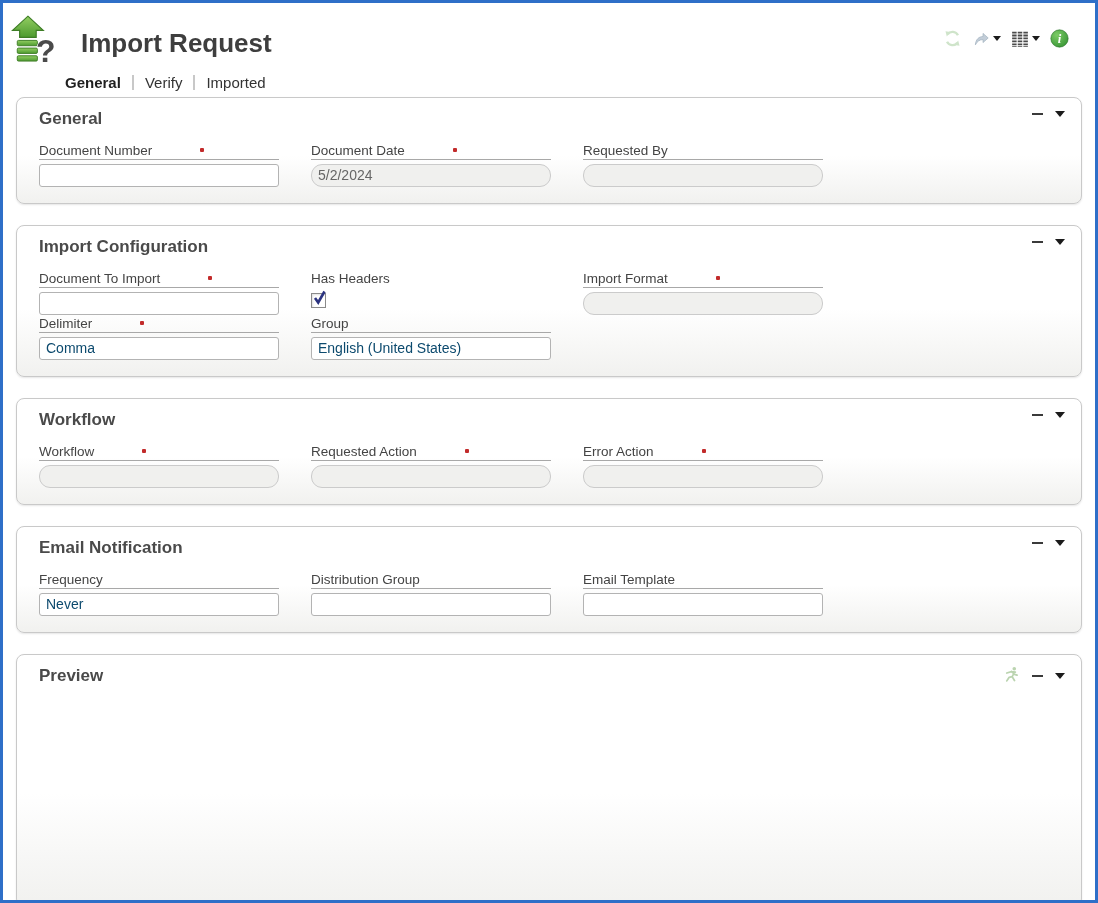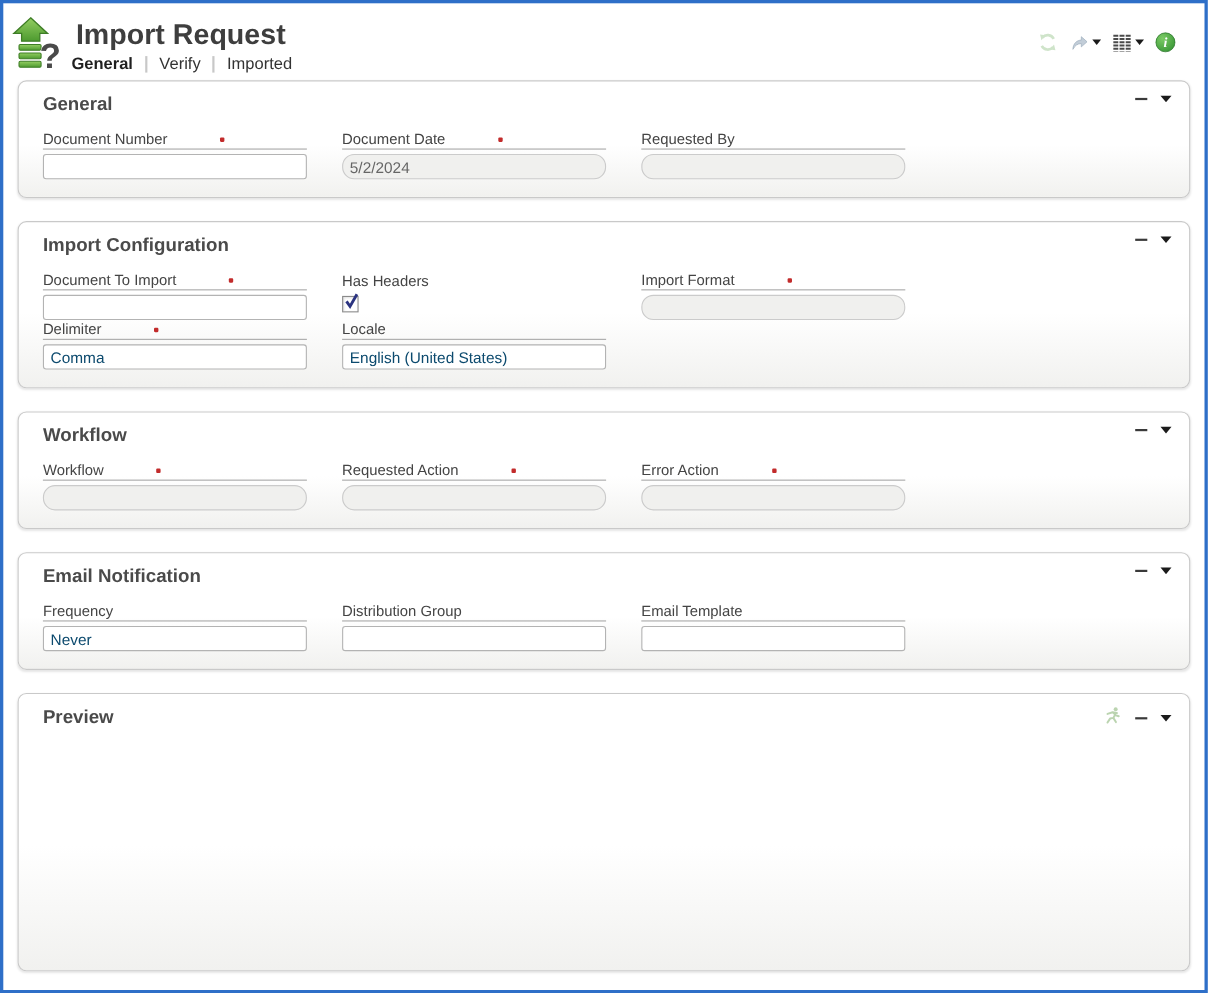--- a/index.html
+++ b/index.html
@@ -9,21 +9,21 @@
     border:3px solid #2E6FC8;
     background:#fff;
     font-family:"Liberation Sans", sans-serif;
     overflow:hidden;
   }
 
   
   .header { display:flex; align-items:flex-start; padding:10px 14px 4px 8px; }
   .app-icon { width:48px; height:52px; flex:0 0 48px; margin-top:2px; }
   .head-text { margin-left:6px; }
-  .page-title { font-size:26px; font-weight:bold; color:#3E3E3E; margin:4px; line-height:1.1; }
+  .page-title { font-size:26px; font-weight:bold; color:#3E3E3E; margin:16px; line-height:1.1; }
   .tabs { display:flex; align-items:center; gap:11px; margin-top:3px; font-size:15px; color:#333; }
   .tab { cursor:pointer; }
   .tab.active { font-weight:bold; color:#1f1f1f; }
   .tab-sep { width:2px; height:15px; background:#9a9a9a; opacity:.55; }
 
   .toolbar { margin-left:auto; display:flex; align-items:center; gap:10px; margin-top:16px; padding-right:12px; }
   .tbtn { display:flex; align-items:center; gap:3px; cursor:pointer; }
   .caret { width:0; height:0; border-left:4px solid transparent; border-right:4px solid transparent; border-top:5px solid #1b1b1b; }
 
   
@@ -211,21 +211,21 @@
     <div class="row">
       <div class="cell">
         <div class="flabel">
             <span>Delimiter</span>
             <span class="req"></span>
           </div>
         <input class="fin" type="text" value="Comma" style="">
       </div>
       <div class="cell">
         <div class="flabel">
-            <span>Locale</span>
+            <span>Group</span>
           </div>
         <input class="fin" type="text" value="English (United States)" style="">
       </div>
     </div>
   </section>
 
   <section class="panel">
     <div class="panel-title">Workflow</div>
     <div class="sec-controls">
       <span class="minus-glyph"></span>

